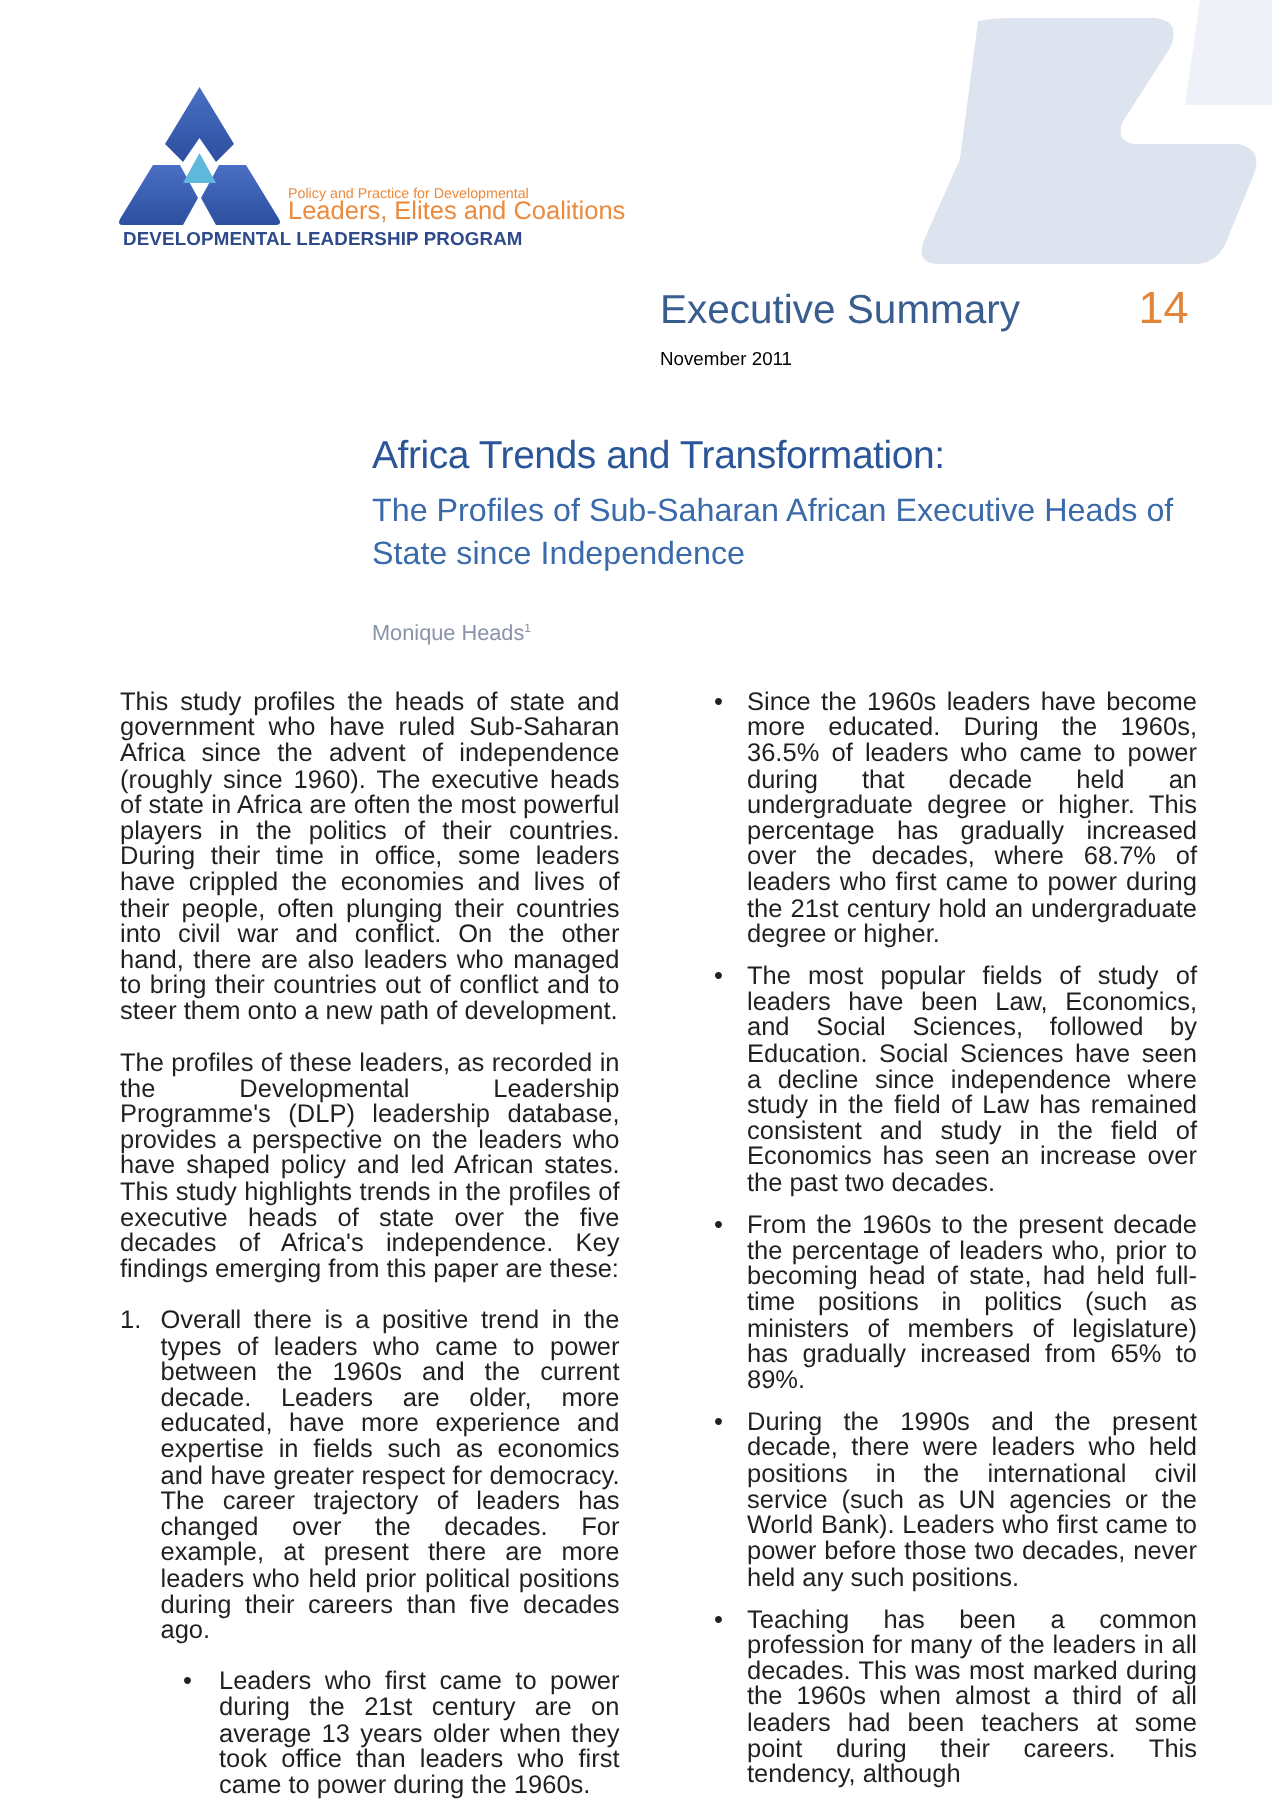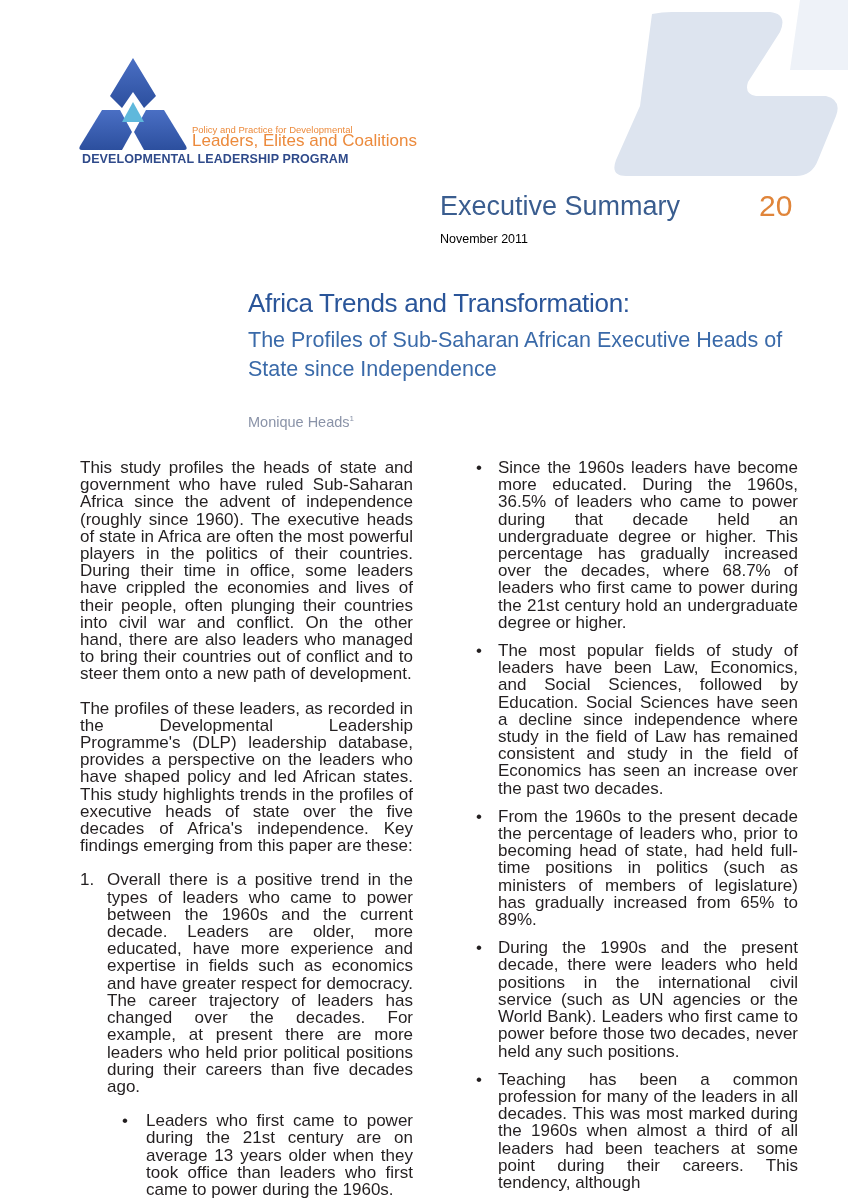--- a/index.html
+++ b/index.html
@@ -205,21 +205,21 @@
     <path d="M24 54 L42 54 L54 76 L44 94 L4 94 Q0 94 2 90 Z" fill="url(#lg1)"></path>
     <path d="M86 54 L68 54 L56 76 L66 94 L106 94 Q110 94 108 90 Z" fill="url(#lg1)"></path>
     <path d="M55 46 L66 66 L44 66 Z" fill="#5fb8dc"></path>
   </svg>
   <div class="logo-tag1">Policy and Practice for Developmental</div>
   <div class="logo-tag2">Leaders, Elites and Coalitions</div>
   <div class="logo-program">DEVELOPMENTAL LEADERSHIP PROGRAM</div>
 </div>
 
 <div class="series">Executive Summary</div>
-<div class="series-num">20</div>
+<div class="series-num">14</div>
 <div class="date">November 2011</div>
 
 <div class="title">Africa Trends and Transformation:</div>
 <div class="subtitle">The Profiles of Sub-Saharan African Executive Heads of State since Independence</div>
 <div class="author"><span>Monique Heads</span><sup>1</sup></div>
 
 <div class="col col-left">
   <p>This study profiles the heads of state and government who have ruled Sub-Saharan Africa since the advent of independence (roughly since 1960). The executive heads of state in Africa are often the most powerful players in the politics of their countries. During their time in office, some leaders have crippled the economies and lives of their people, often plunging their countries into civil war and conflict. On the other hand, there are also leaders who managed to bring their countries out of conflict and to steer them onto a new path of development.</p>
   <p>The profiles of these leaders, as recorded in the Developmental Leadership Programme's (DLP) leadership database, provides a perspective on the leaders who have shaped policy and led African states. This study highlights trends in the profiles of executive heads of state over the five decades of Africa's independence. Key findings emerging from this paper are these:</p>
   <div class="num-item">

